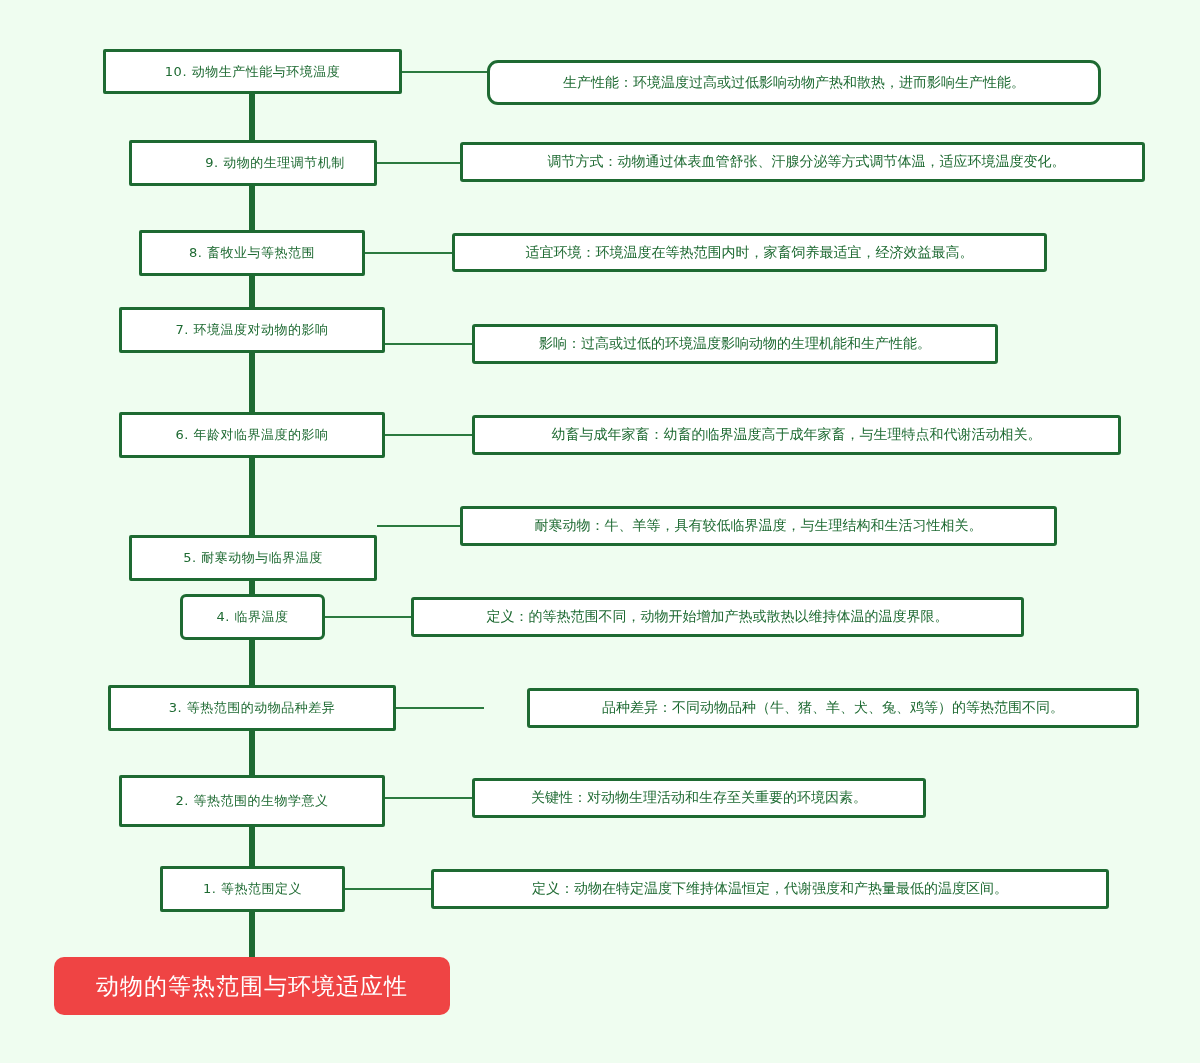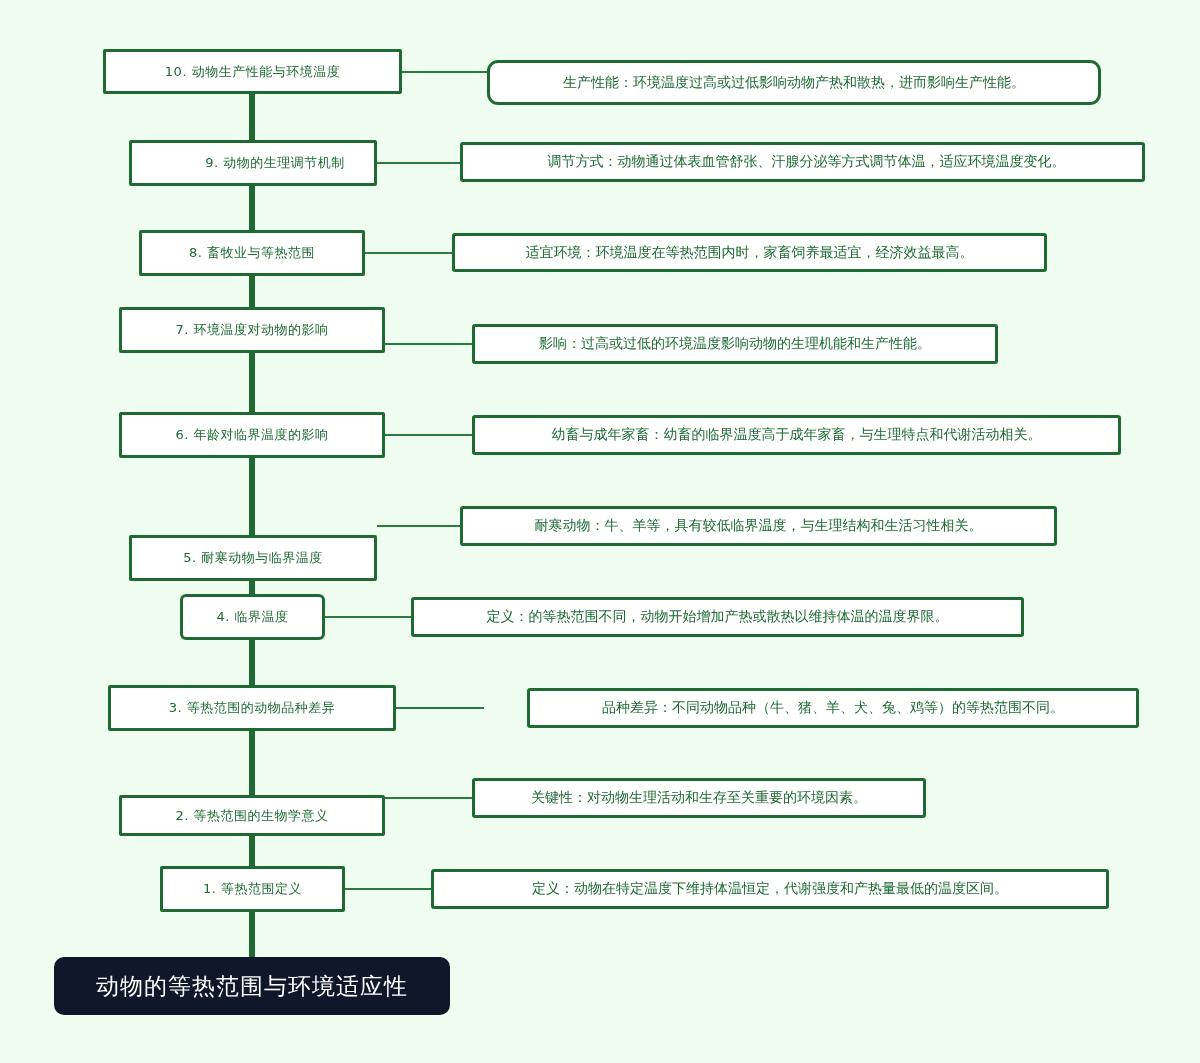--- a/index.html
+++ b/index.html
@@ -22,21 +22,21 @@
     position:absolute; box-sizing:border-box;
     background:#ffffff; border:3px solid #1e6a32; border-radius:3px;
     color:#1e6a32; display:flex; align-items:center; justify-content:center;
     font-size:14px; white-space:nowrap;
   }
   .link {
     position:absolute; height:2px; background:#2b7a3f;
   }
   .root {
     position:absolute; left:54px; top:957px; width:396px; height:58px;
-    background:#0f172a; border-radius:10px;
+    background:#ef4444; border-radius:10px;
     color:#ffffff; font-size:23px; letter-spacing:1px;
     display:flex; align-items:center; justify-content:center;
   }
 </style>
 </head>
 <body>
 
 <div class="trunk"></div>
 
 <div class="node" style="left:103px;top:49px;width:299px;height:45px;">
@@ -96,21 +96,21 @@
 </div>
 
 <div class="node" style="left:108px;top:685px;width:288px;height:46px;">
   <span>3. 等热范围的动物品种差异</span>
 </div>
 <div class="link" style="left:396px;top:707px;width:88px;"></div>
 <div class="detail" style="left:483px;top:688px;width:612px;height:40px;margin-left:44px;">
   <span>品种差异：不同动物品种（牛、猪、羊、犬、兔、鸡等）的等热范围不同。</span>
 </div>
 
-<div class="node" style="left:119px;top:795px;width:266px;height:41px;">
+<div class="node" style="left:119px;top:775px;width:266px;height:52px;">
   <span>2. 等热范围的生物学意义</span>
 </div>
 <div class="link" style="left:385px;top:797px;width:88px;"></div>
 <div class="detail" style="left:472px;top:778px;width:454px;height:40px;">
   <span>关键性：对动物生理活动和生存至关重要的环境因素。</span>
 </div>
 
 <div class="node" style="left:160px;top:866px;width:185px;height:46px;">
   <span>1. 等热范围定义</span>
 </div>

